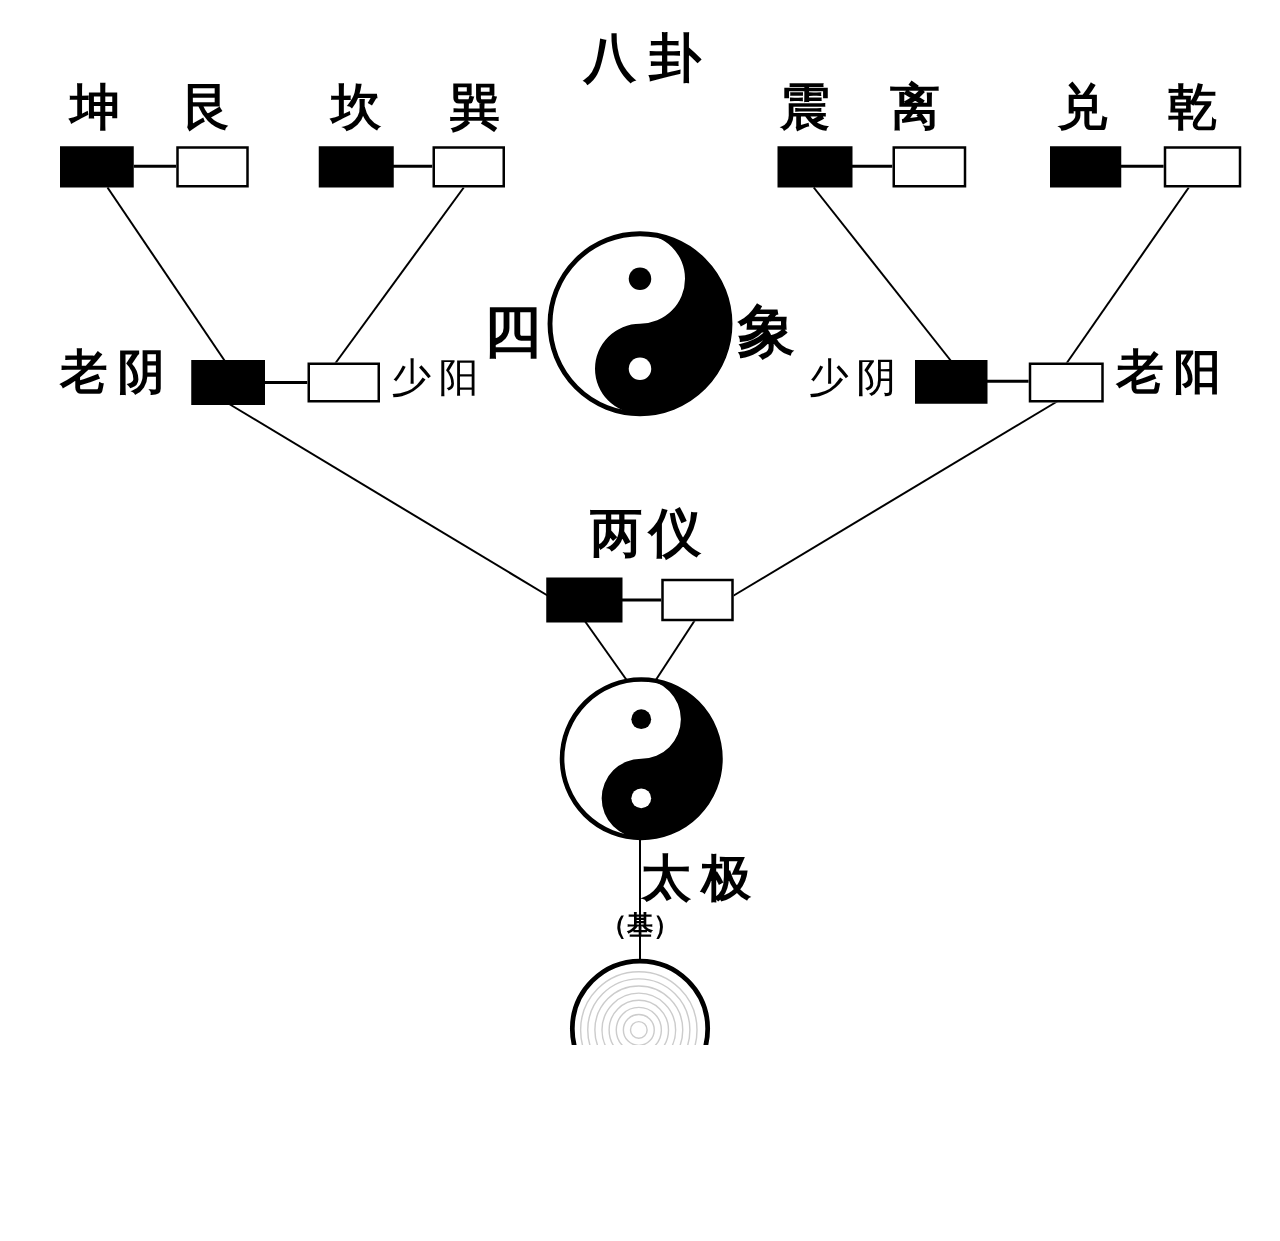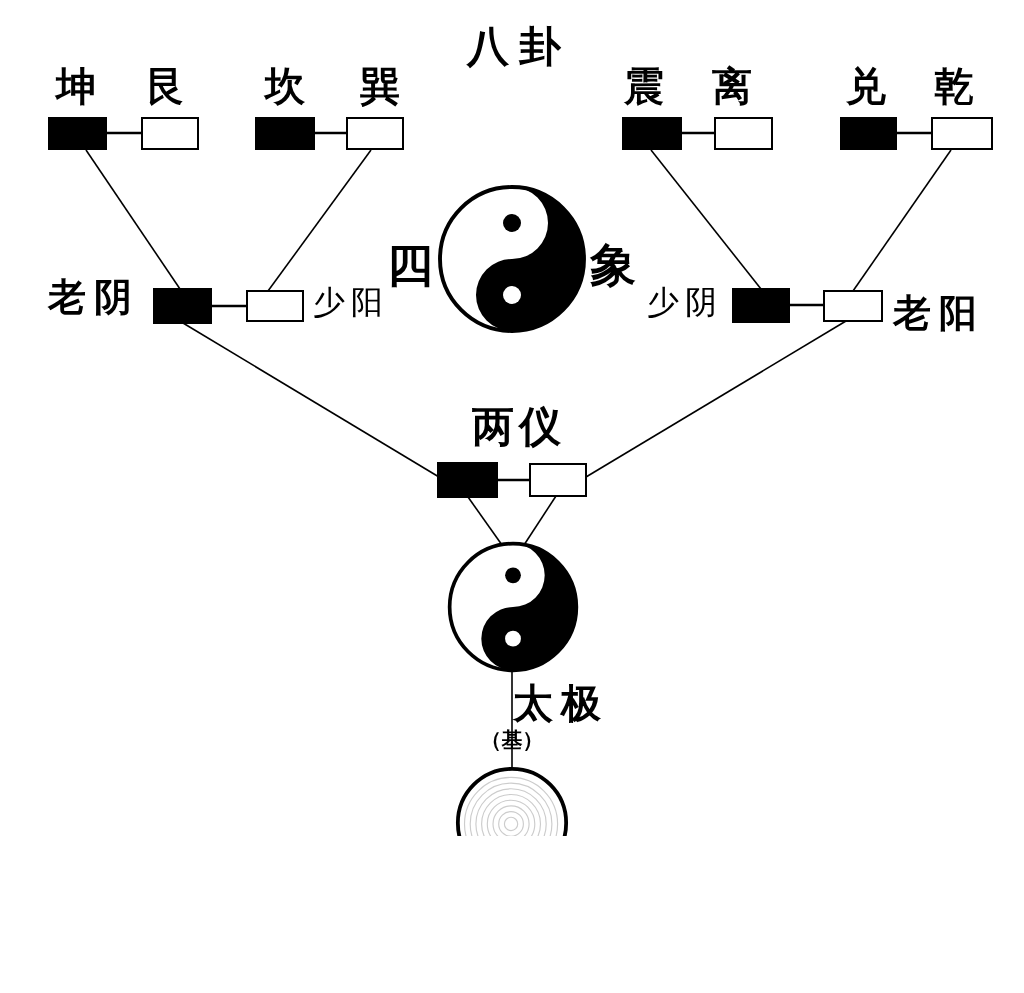--- a/index.html
+++ b/index.html
@@ -84,21 +84,21 @@
   <div class="box box-black" style="left:840px;top:117px;width:57px;height:33px;"></div>
   <div class="box box-white" style="left:931px;top:117px;width:62px;height:33px;"></div>
 
   <div class="abs lbl lbl-old" style="left:48px;top:278px;">老阴</div>
   <div class="box box-black" style="left:153px;top:288px;width:59px;height:36px;"></div>
   <div class="box box-white" style="left:246px;top:290px;width:58px;height:32px;"></div>
   <div class="abs lbl lbl-young" style="left:313px;top:286px;">少阳</div>
   <div class="abs lbl lbl-young" style="left:647px;top:286px;">少阴</div>
   <div class="box box-black" style="left:732px;top:288px;width:58px;height:35px;"></div>
   <div class="box box-white" style="left:823px;top:290px;width:60px;height:32px;"></div>
-  <div class="abs lbl lbl-old" style="left:893px;top:278px;margin-top:16px;">老阳</div>
+  <div class="abs lbl lbl-old" style="left:893px;top:278px;">老阳</div>
 
   <div class="abs ctr lbl lbl-sym" style="left:410px;top:242px;">四</div>
   <div class="abs ctr lbl lbl-sym" style="left:613px;top:242px;">象</div>
 
   <svg class="taiji-svg" style="left:437px;top:184px;" width="150" height="150" viewBox="0 0 100 100">
     <circle cx="50" cy="50" r="48" fill="#ffffff" stroke="#000000" stroke-width="2.6"></circle>
     <path d="M50,2 A48,48 0 0 1 50,98 A24,24 0 0 1 50,50 A24,24 0 0 0 50,2 Z" fill="#000000"></path>
     <circle cx="50" cy="26" r="6" fill="#000000"></circle>
     <circle cx="50" cy="74" r="6" fill="#ffffff"></circle>
   </svg>

